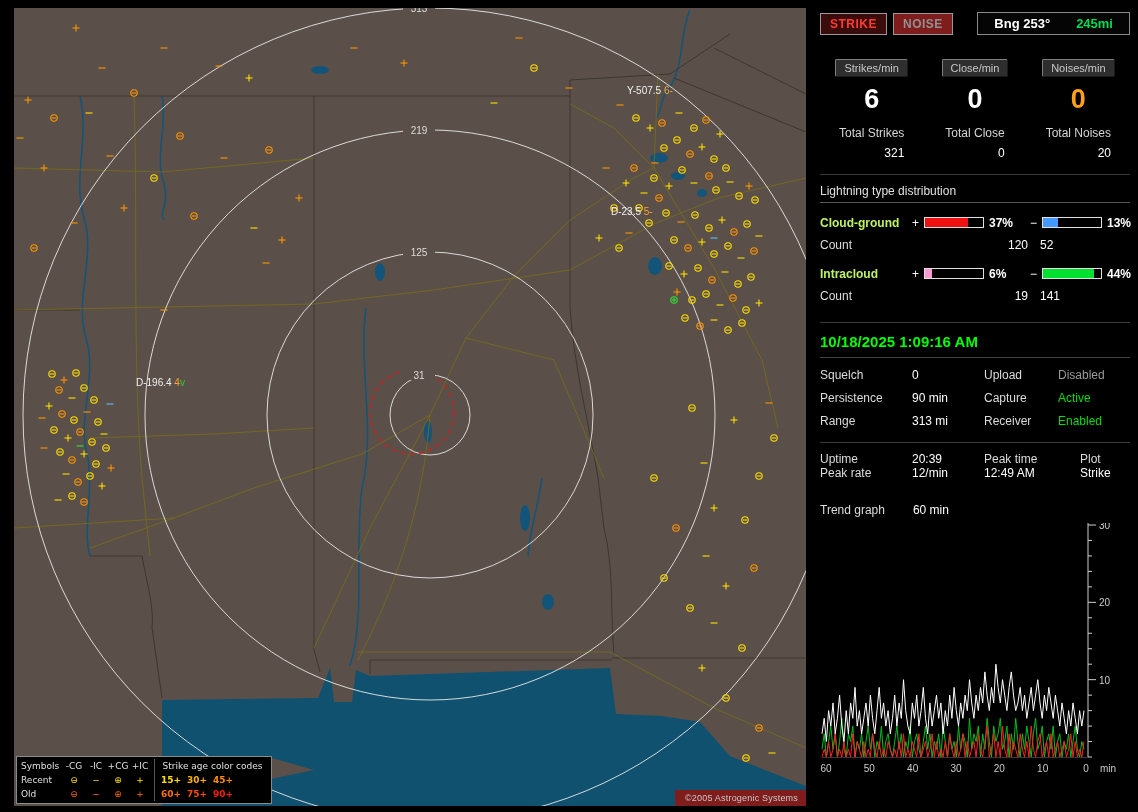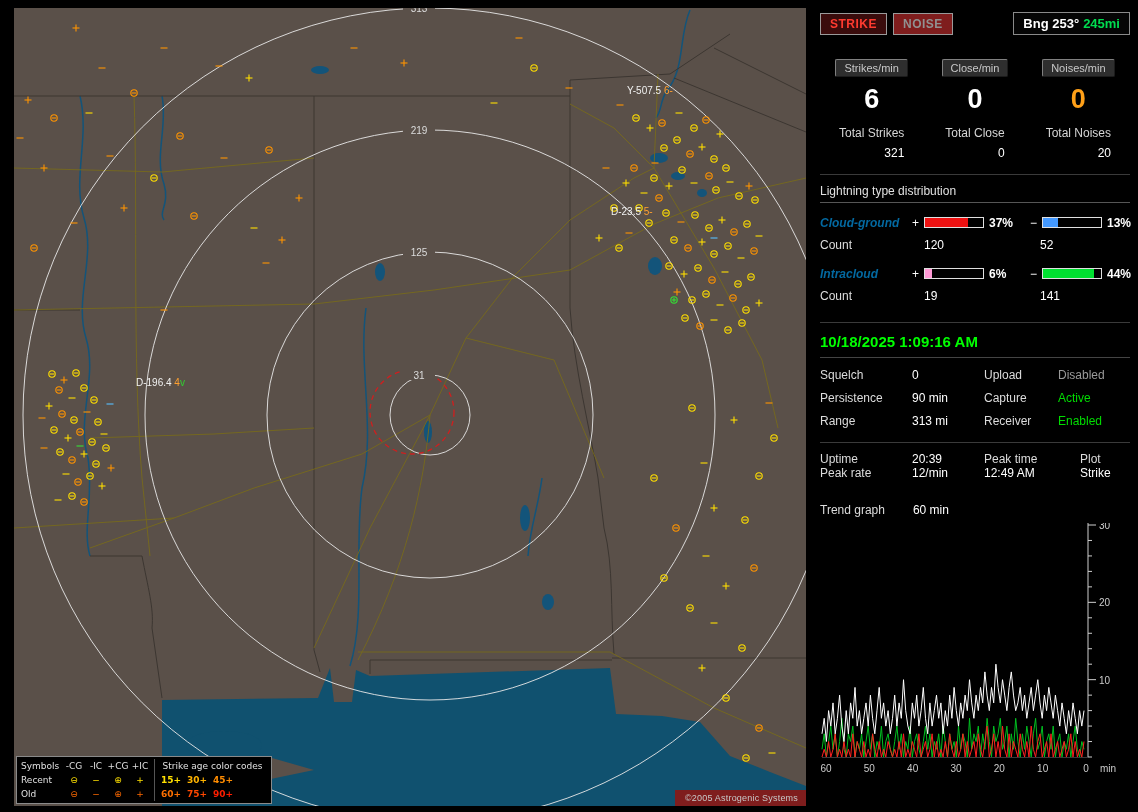--- a/index.html
+++ b/index.html
@@ -20,43 +20,43 @@
   .lg-age{width:26px;text-align:center;font-weight:bold;}
   .lg-age-title{flex:1;text-align:center;}
   
   .sidebar{position:absolute;left:812px;top:0;width:326px;height:812px;background:#000;color:#ddd;
            font-size:12px;padding:12px 8px 0 8px;box-sizing:border-box;}
   .sb-top{display:flex;align-items:center;gap:6px;margin-bottom:24px;}
   .btn-strike{background:#3a0c0c;color:#ff3b30;border:1px solid #9a9a9a;font-weight:bold;font-size:12px;
               padding:3px 9px;letter-spacing:.5px;font-family:inherit;cursor:pointer;}
   .btn-noise{background:#7f1d1d;color:#919191;border:1px solid #9a9a9a;font-weight:bold;font-size:12px;
              padding:3px 9px;letter-spacing:.5px;font-family:inherit;cursor:pointer;}
-  .bng-box{margin-left:auto;display:flex;gap:4px;border:1px solid #8a8a8a;background:#050505;
-           padding:3px 9px;font-weight:bold;font-size:13px;}
+  .bng-box{margin-left:auto;display:flex;gap:26px;border:1px solid #8a8a8a;background:#050505;
+           padding:3px 16px;font-weight:bold;font-size:13px;}
   .bng{color:#fff;}
   .bng-mi{color:#00dc50;}
   .rates{display:grid;grid-template-columns:1fr 1fr 1fr;text-align:center;margin-bottom:4px;}
   .rate-btn{background:#2e2e2e;color:#c8c8c8;border:1px solid #808080;border-bottom-color:#1c1c1c;
             border-right-color:#1c1c1c;font-size:11px;padding:2px 8px;border-radius:2px;
             font-family:inherit;cursor:pointer;}
   .rate-num{font-size:27px;font-weight:bold;color:#fff;margin:7px 0 11px;}
   .total-box{display:inline-flex;flex-direction:column;align-items:flex-end;}
   .total-label{color:#d6d6d6;font-size:12px;}
   .total-val{color:#fff;font-size:12px;margin-top:6px;}
   .section{border-top:1px solid #3a3a3a;margin-top:14px;padding-top:9px;}
   .dist-title{color:#e0e0e0;padding-bottom:4px;border-bottom:1px solid #565656;margin-bottom:9px;}
   .dist-row{display:grid;grid-template-columns:92px 12px 60px 46px 12px 60px 36px;align-items:center;height:21px;}
-  .d-label{font-weight:bold;color:#0369a1;font-style:italic;}
+  .d-label{font-weight:bold;color:#bef264;}
   .d-sign{color:#fff;text-align:left;}
   .d-bar{display:block;height:9px;border:1px solid #e0e0e0;background:#000;}
   .d-fill{display:block;height:100%;}
   .d-pct{font-weight:bold;color:#fff;padding-left:5px;}
   .dist-count{display:grid;grid-template-columns:92px 116px 1fr;align-items:center;height:24px;}
   .d-cnt{color:#fff;}
-  .d-cnt.pos{padding-left:12px;}
+  .d-cnt.pos{padding-left:12px;text-align:right;}
   .d-cnt.neg{padding-left:12px;}
   .datetime{color:#00ff00;font-size:15px;font-weight:bold;padding:1px 0 7px;border-bottom:1px solid #444;
             margin-bottom:10px;}
   .status-grid{display:grid;grid-template-columns:92px 72px 74px 1fr;row-gap:9px;}
   .status-grid .lbl{color:#dcdcdc;}
   .status-grid .val{color:#fff;}
   .up-grid{display:grid;grid-template-columns:92px 72px 96px 1fr;}
   .up-grid .lbl{color:#dcdcdc;}
   .up-grid .val{color:#fff;}
   .trend-head{display:flex;gap:28px;margin-bottom:6px;}

